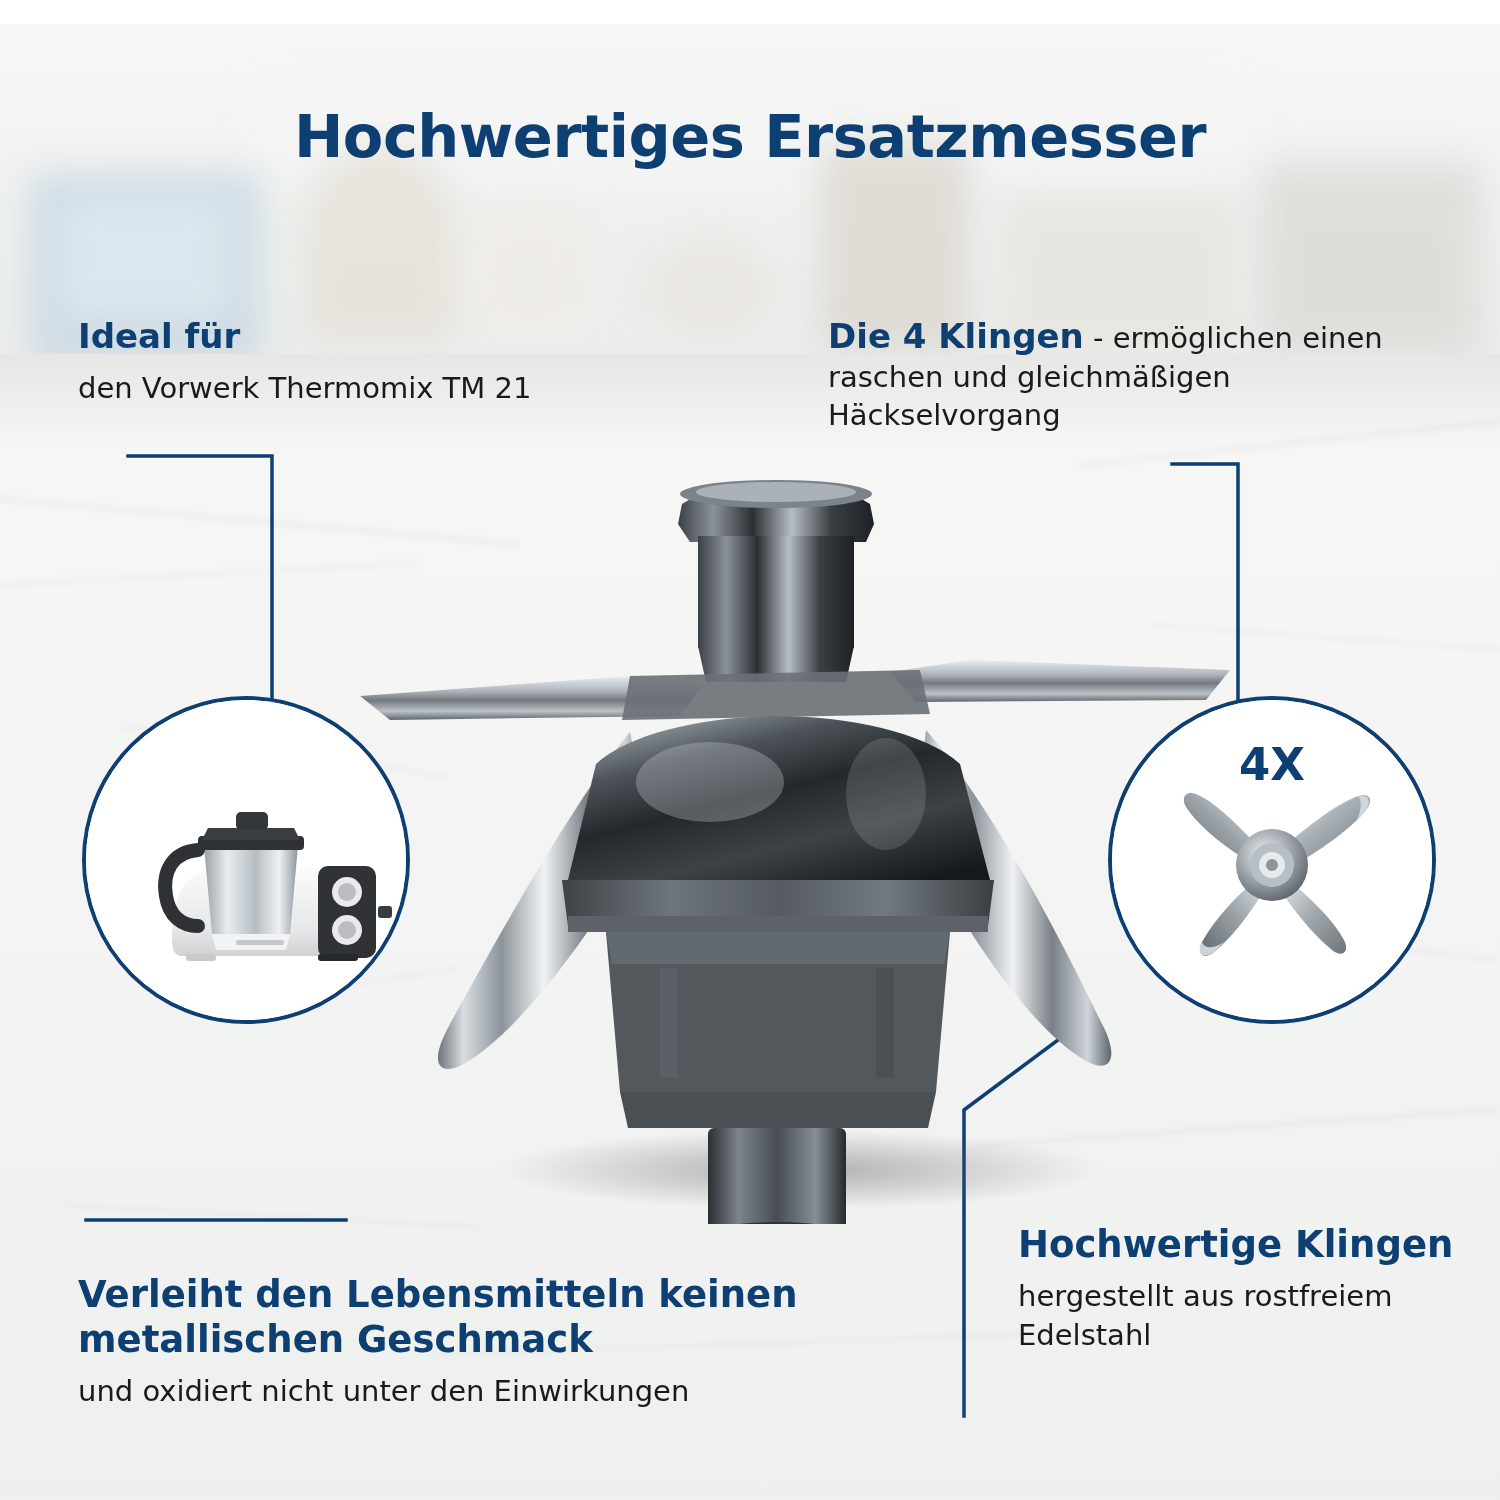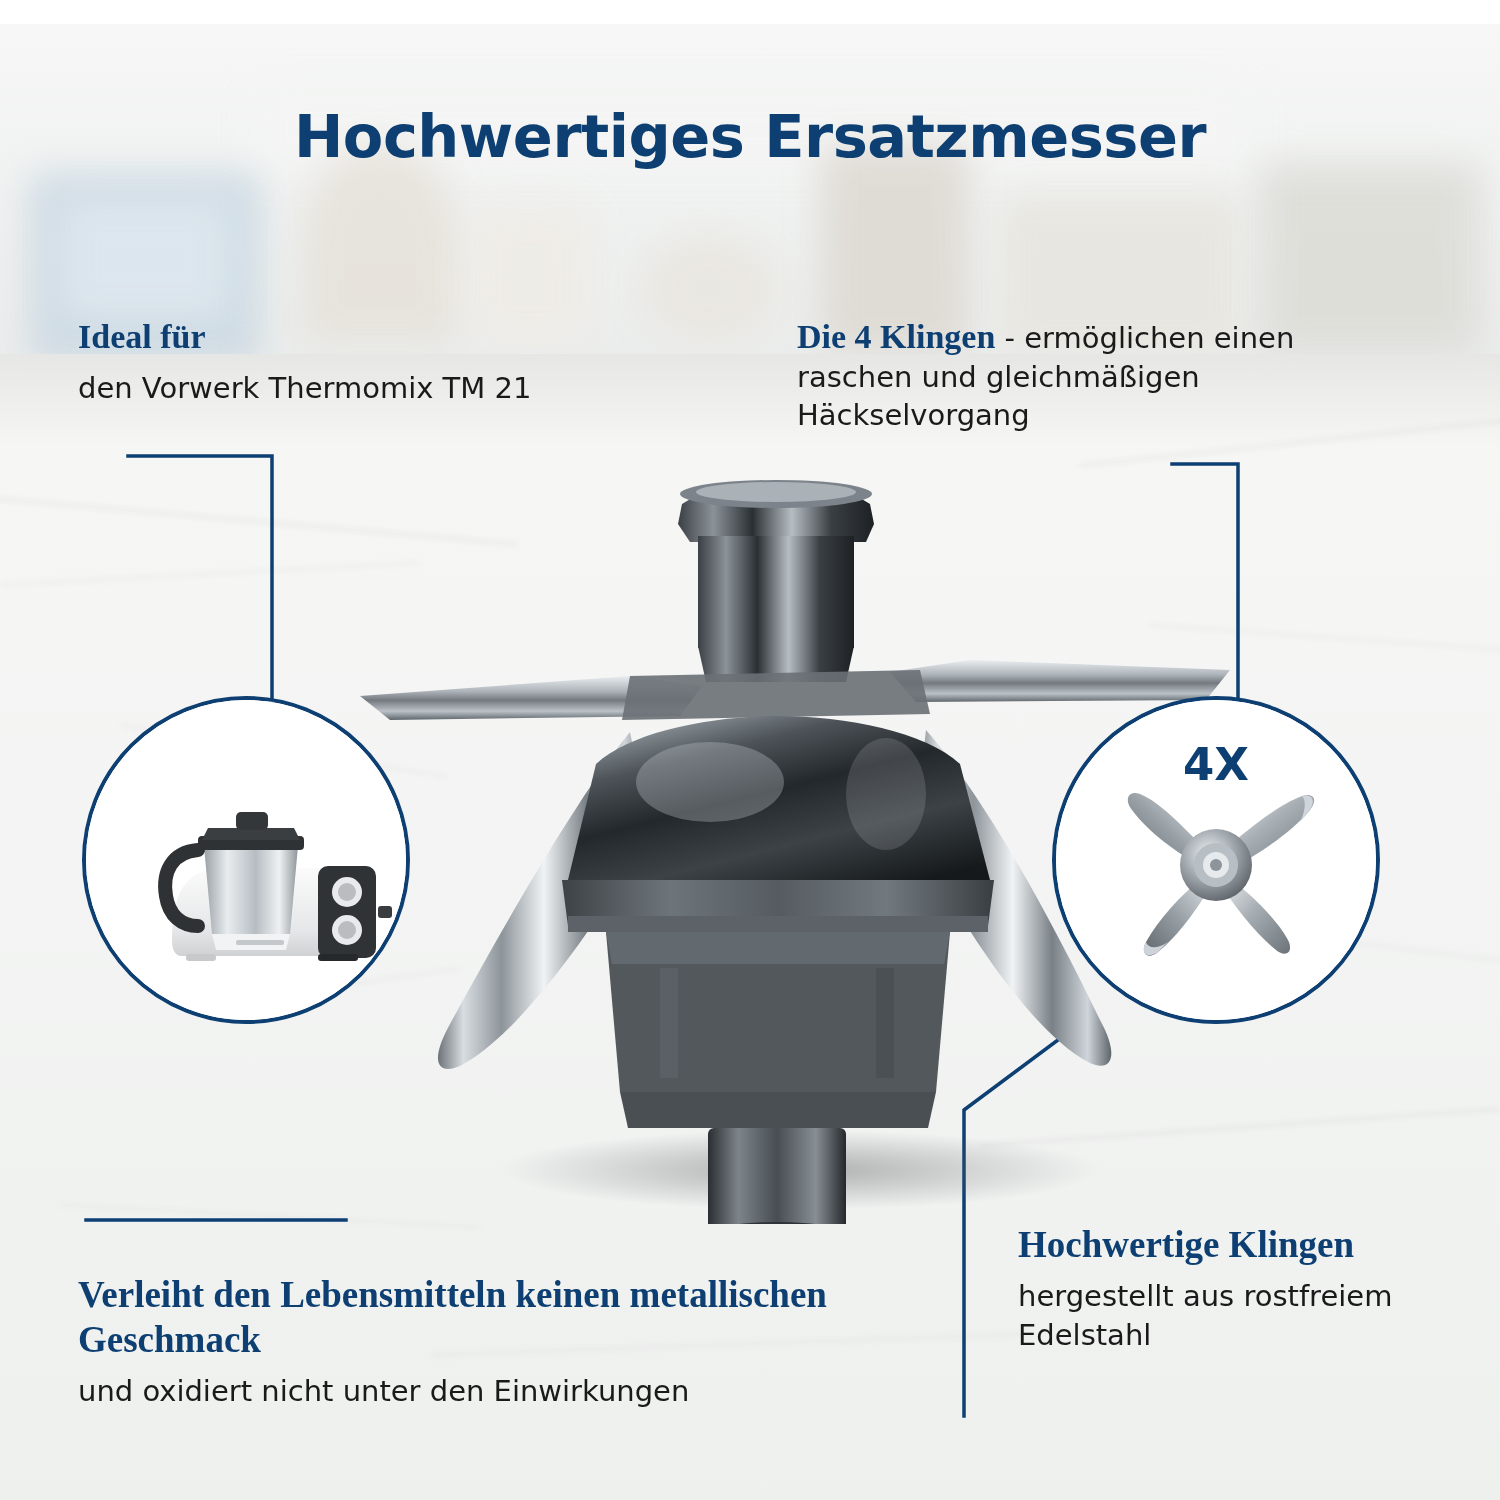--- a/index.html
+++ b/index.html
@@ -84,35 +84,34 @@
 
   
   .feat {
     position: absolute;
   }
   .feat .ftitle {
     font-size: 34px;
     font-weight: bold;
     color: #0d3f73;
     line-height: 1.22;
-    font-family: Liberation Serif, serif;
   }
   .feat .fbody {
     font-size: 29px;
     color: #1a1a1a;
     line-height: 1.33;
     font-weight: normal;
   }
   .feat.inline .ftitle { display: inline; }
   .feat.inline .fbody { display: inline; }
 
   #feat-ideal { left: 78px; top: 292px; width: 560px; }
   #feat-ideal .fbody { margin-top: 12px; }
 
-  #feat-blades { left: 797px; top: 292px; width: 600px; }
+  #feat-blades { left: 828px; top: 292px; width: 600px; }
 
   #feat-taste { left: 78px; top: 1248px; width: 830px; }
   #feat-taste .fbody { margin-top: 10px; }
   #feat-taste .ftitle { font-size: 37px; }
 
   #feat-quality { left: 1018px; top: 1198px; width: 440px; }
   #feat-quality .ftitle { font-size: 37px; }
   #feat-quality .fbody { margin-top: 10px; }
 
   
@@ -125,21 +124,21 @@
 
   
   .inset {
     position: absolute;
     border-radius: 50%;
     border: 4px solid #0d3f73;
     background: #ffffff;
     overflow: hidden;
   }
   #inset-machine { left: 82px; top: 672px; width: 320px; height: 320px; }
-  #inset-blade { left: 1052px; top: 672px; width: 320px; height: 320px; text-decoration: underline; }
+  #inset-blade { left: 1108px; top: 672px; width: 320px; height: 320px; text-decoration: underline; }
 
   .badge-4x {
     position: absolute;
     left: 0; top: 38px; width: 320px;
     text-align: center;
     font-size: 45px;
     font-weight: bold;
     color: #0d3f73;
   }
 

